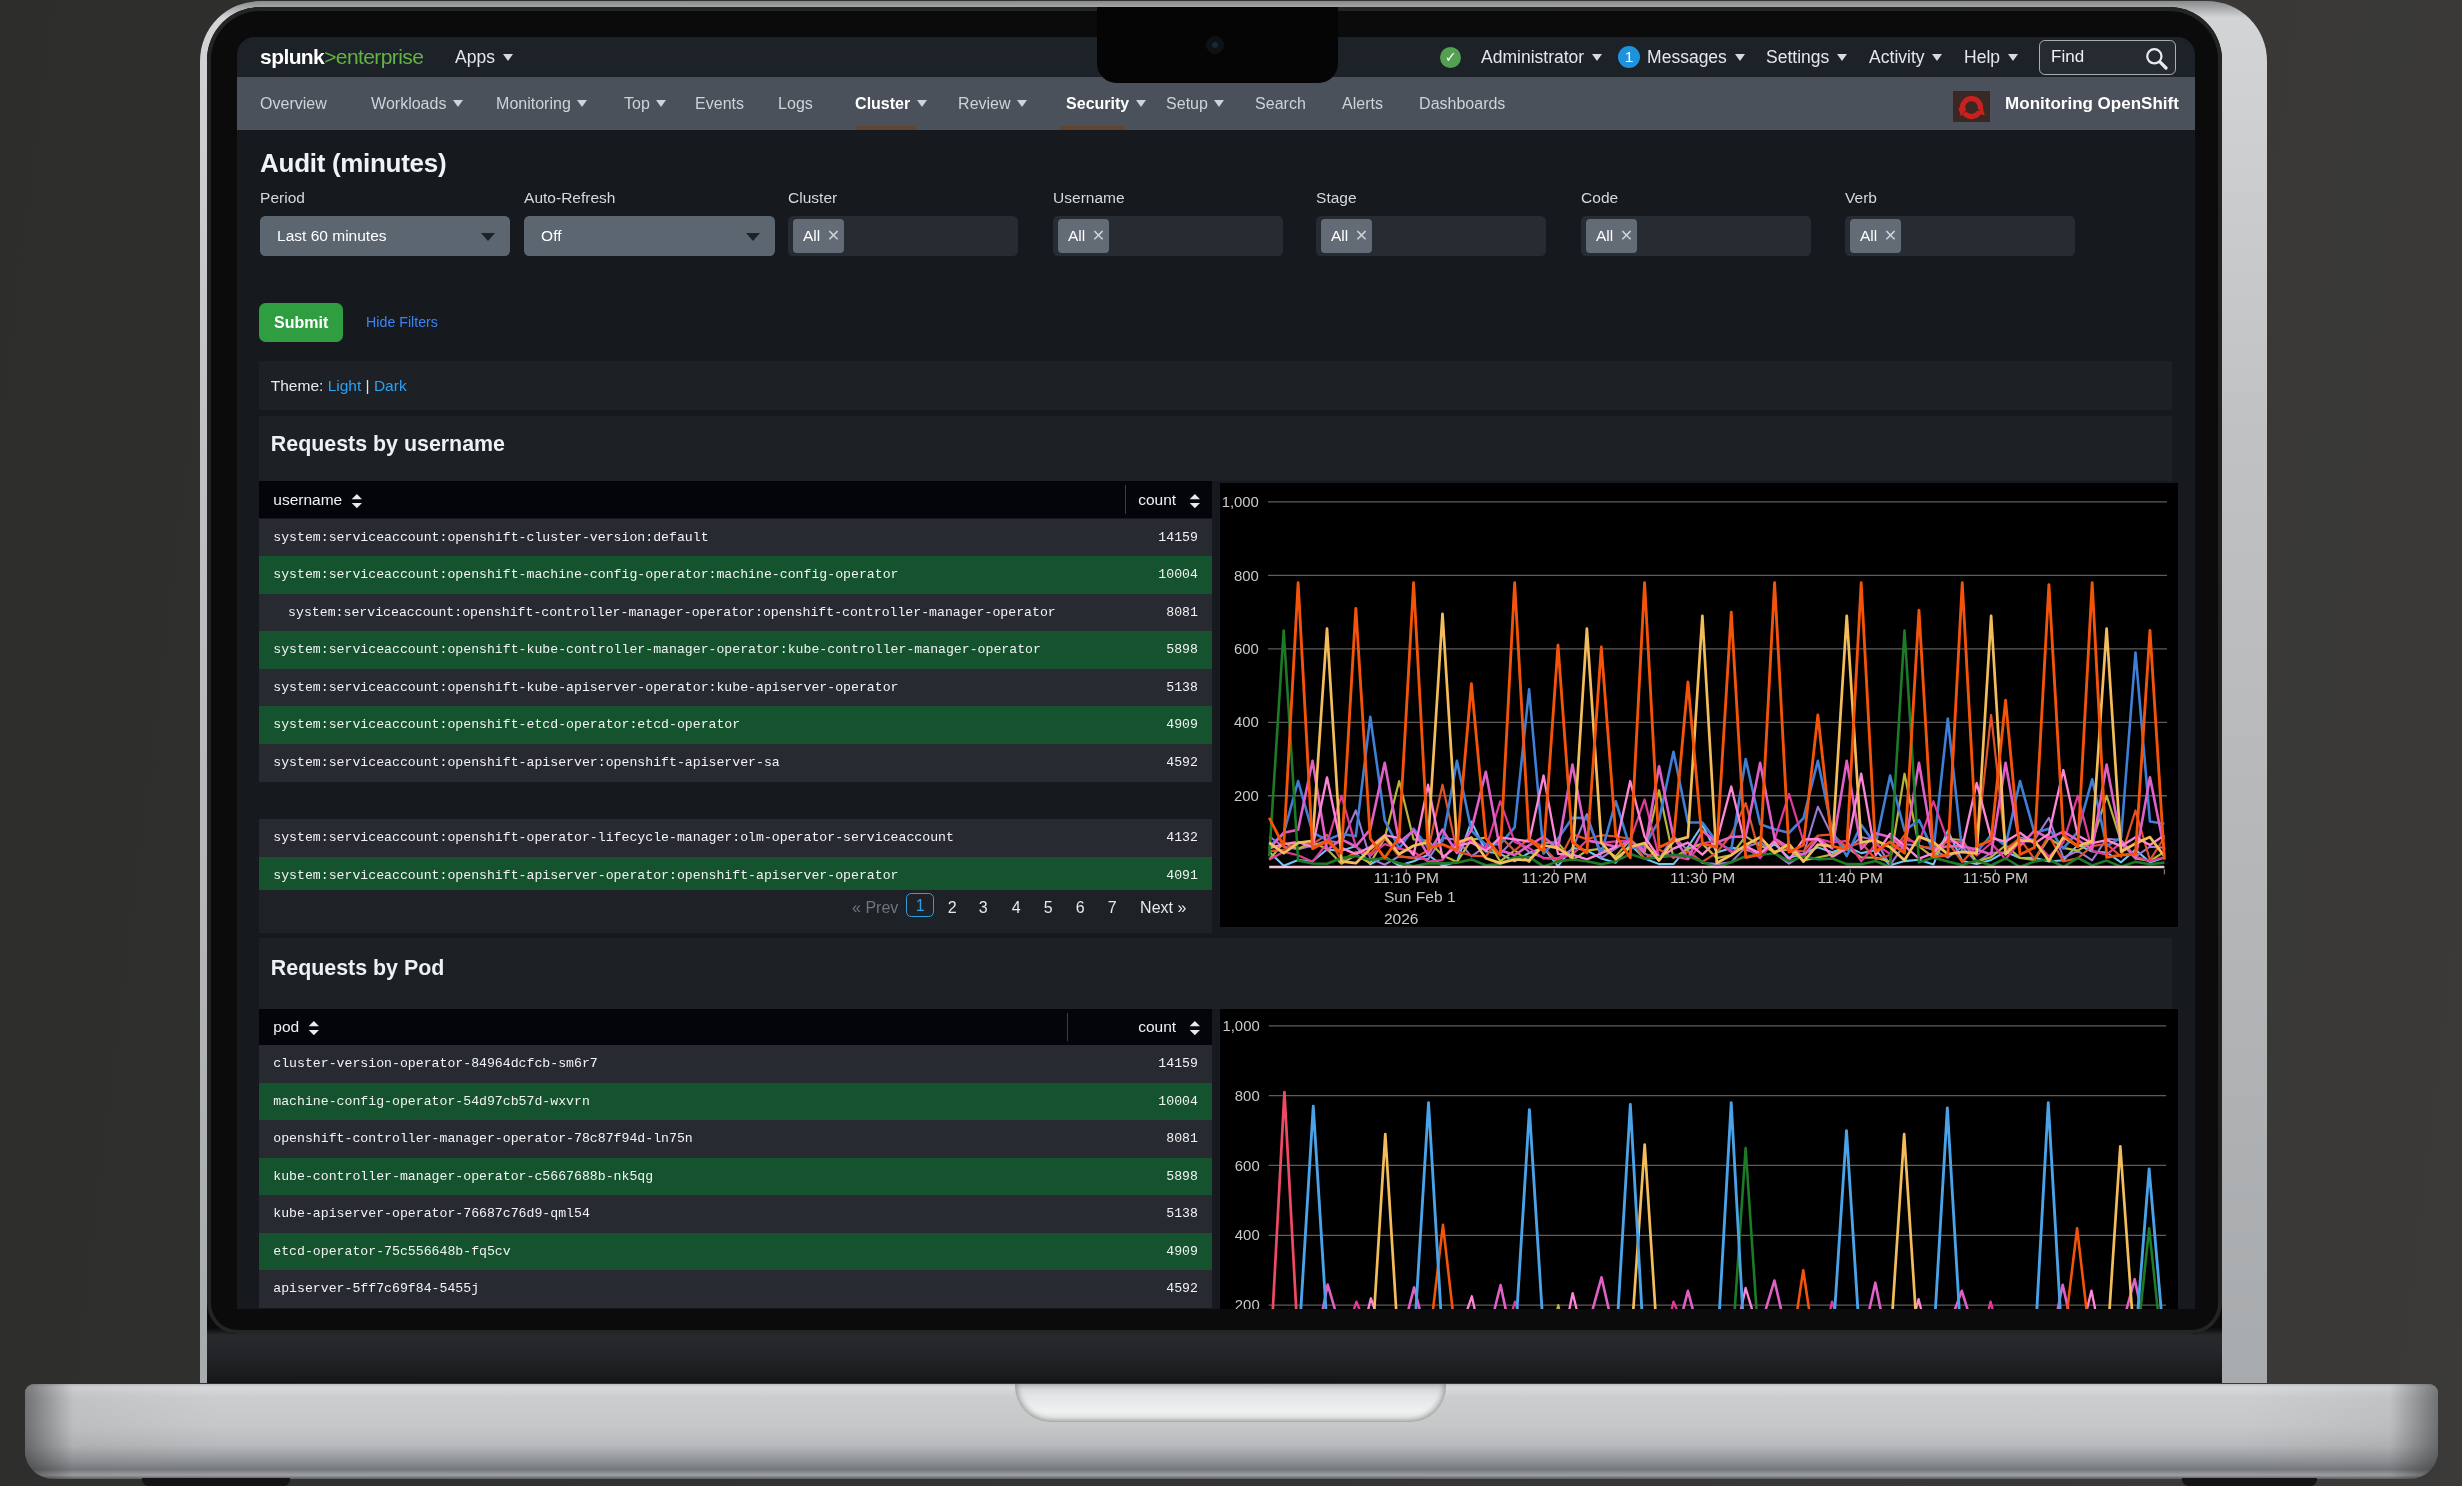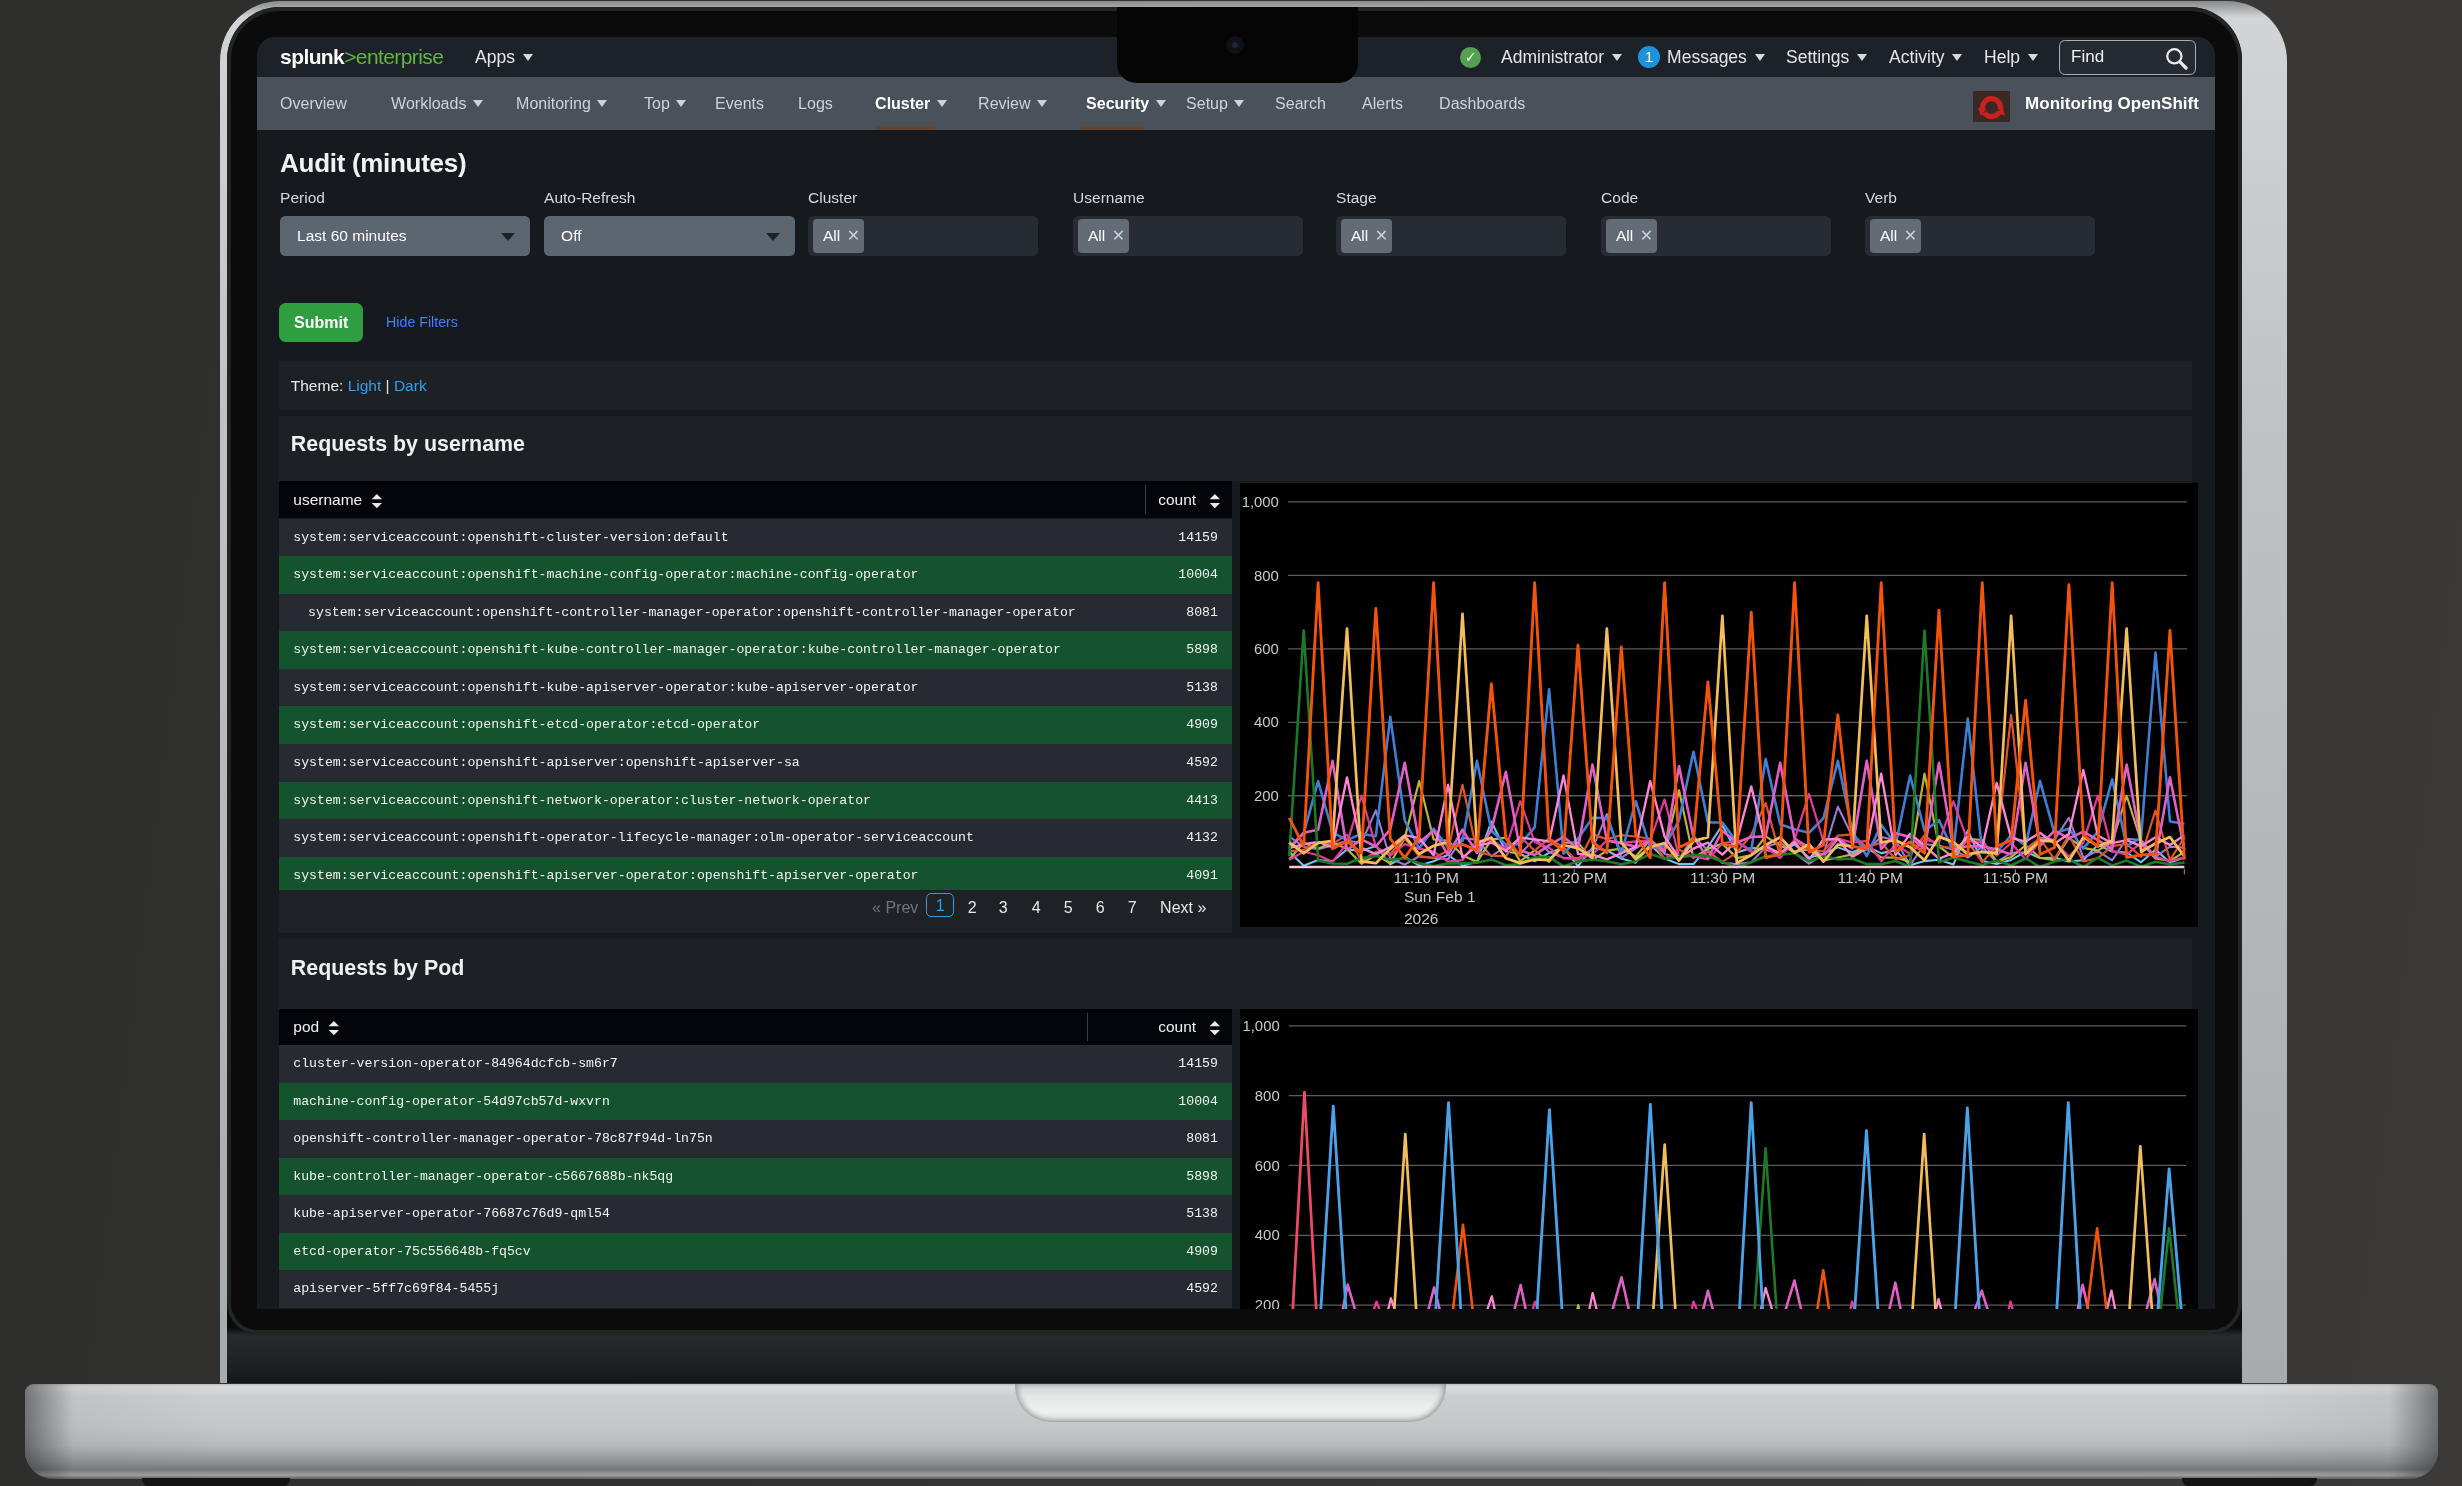--- a/index.html
+++ b/index.html
@@ -1,21 +1,21 @@
 <!DOCTYPE html>
 <html style="font-size:10.4px"><head>
 <meta charset="utf-8">
 <style>
 * { margin:0; padding:0; box-sizing:border-box; }
 html,body { width:2462px; height:1487px; overflow:hidden; }
 body { background:linear-gradient(97deg,#2d2d2c 0%,#343433 45%,#3b3a39 100%); font-family:"Liberation Sans", sans-serif; position:relative; }
 .abs { position:absolute; }
 
 
-#screen { left:220px; top:1.3px; width:2067px; height:1382px; border-radius:60px 60px 0 0;
+#screen { left:200px; top:1.3px; width:2067px; height:1382px; border-radius:60px 60px 0 0;
   background:linear-gradient(180deg,#888a8c 0%,#d2d4d5 1.2%,#c0c2c4 30%,#b2b4b6 70%,#a8abad 100%); }
 #bezel { left:7.1px; top:5.8px; width:2015px; height:1327px; border-radius:53px 53px 31px 31px; background:#0b0b0c; overflow:hidden; box-shadow: inset 0 0 0 3.9px #232424; z-index:5; }
 #notch { left:890px; top:0; width:241px; height:76px; background:#050506; border-radius:0 0 19.4px 19.4px; z-index:60; }
 #cam { left:109px; top:29px; width:18px; height:18px; border-radius:50%; background:#101116; }
 #cam::after { content:""; position:absolute; left:5.8px; top:5.8px; width:6.5px; height:6.5px; border-radius:50%; background:#17273c; }
 #chin { left:7.1px; top:1282px; width:2015px; height:100px; background:linear-gradient(180deg,#0b0b0c 0%,#0b0b0c 45%,#27292c 52%,#232528 70%,#1a1b1d 92%,#141517 100%); }
 #base { left:25px; top:1384px; width:2413px; height:95px; border-radius:9px 9px 28.5px 28.5px;
   background:linear-gradient(180deg,#babcbe 0%,#d8dadb 3%,#cbcdcf 14%,#c5c7c9 45%,#b6b8bb 65%,#8e9194 82%,#75787b 90%,#9fa1a4 96%,#585b5e 100%); }
 #baseshade { left:0; top:0; width:100%; height:100%; border-radius:9px 9px 28.5px 28.5px;
   background:linear-gradient(90deg,rgba(40,40,40,.55) 0%,rgba(120,120,120,.12) 2%,rgba(255,255,255,0) 8%,rgba(255,255,255,0) 92%,rgba(120,120,120,.12) 98%,rgba(40,40,40,.55) 100%); }
@@ -154,21 +154,20 @@
               <polygon points="9,0 17,8 1,8" fill="#e8eaed"></polygon>
               <polygon points="9,22 17,14 1,14" fill="#e8eaed"></polygon>
             </svg></span></div>
 <div class="row lt" style="top:482px;"><span style="margin-left:14.2px;">system:serviceaccount:openshift-cluster-version:default</span><span class="cnt">14159</span></div>
 <div class="row dk" style="top:519px;"><span style="margin-left:14.2px;">system:serviceaccount:openshift-machine-config-operator:machine-config-operator</span><span class="cnt">10004</span></div>
 <div class="row lt" style="top:557px;"><span style="margin-left:29px;">system:serviceaccount:openshift-controller-manager-operator:openshift-controller-manager-operator</span><span class="cnt">8081</span></div>
 <div class="row dk" style="top:594px;"><span style="margin-left:14.2px;">system:serviceaccount:openshift-kube-controller-manager-operator:kube-controller-manager-operator</span><span class="cnt">5898</span></div>
 <div class="row lt" style="top:632px;"><span style="margin-left:14.2px;">system:serviceaccount:openshift-kube-apiserver-operator:kube-apiserver-operator</span><span class="cnt">5138</span></div>
 <div class="row dk" style="top:669px;"><span style="margin-left:14.2px;">system:serviceaccount:openshift-etcd-operator:etcd-operator</span><span class="cnt">4909</span></div>
 <div class="row lt" style="top:707px;"><span style="margin-left:14.2px;text-align:center;">system:serviceaccount:openshift-apiserver:openshift-apiserver-sa</span><span class="cnt">4592</span></div>
-<div class="row dk" style="top:745px;"><span style="margin-left:14.2px;">system:serviceaccount:openshift-network-operator:cluster-network-operator</span><span class="cnt">4413</span></div>
 <div class="row lt" style="top:782px;"><span style="margin-left:14.2px;">system:serviceaccount:openshift-operator-lifecycle-manager:olm-operator-serviceaccount</span><span class="cnt">4132</span></div>
 <div class="row dk" style="top:820px;"><span style="margin-left:14.2px;">system:serviceaccount:openshift-apiserver-operator:openshift-apiserver-operator</span><span class="cnt">4091</span></div>
 <div class="pgbar" style="top:853px;height:43px;line-height:36px;">
 <span style="position:absolute;left:593px;color:#6e757d;">« Prev</span>
 <span style="position:absolute;left:647px;top:2.6px;width:28px;height:24px;border:1.9px solid #2e9fe0;border-radius:5.2px;color:#2e9fe0;text-align:center;line-height:24px;">1</span>
 <span style="position:absolute;left:677px;width:32px;text-align:center;">2</span>
 <span style="position:absolute;left:708px;width:32px;text-align:center;">3</span>
 <span style="position:absolute;left:741px;width:32px;text-align:center;">4</span>
 <span style="position:absolute;left:773px;width:32px;text-align:center;">5</span>
 <span style="position:absolute;left:805px;width:32px;text-align:center;">6</span>

